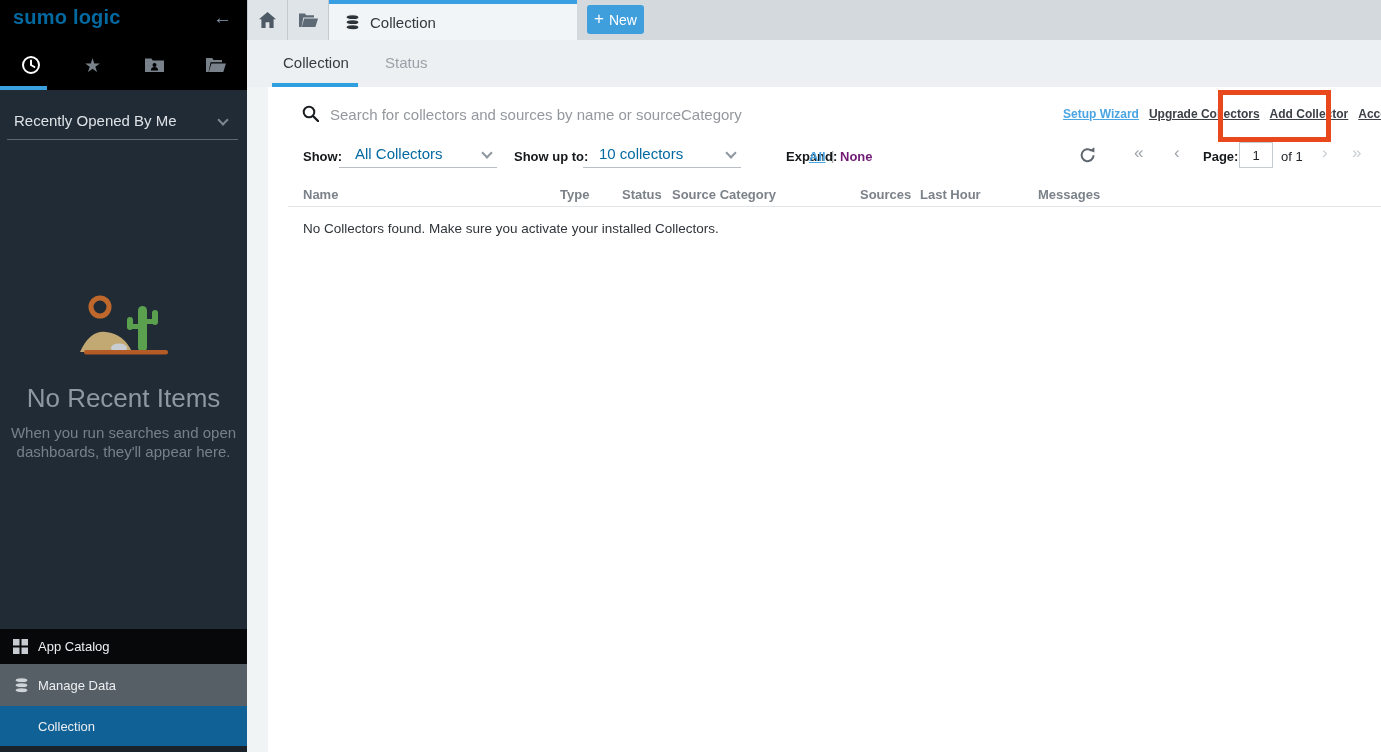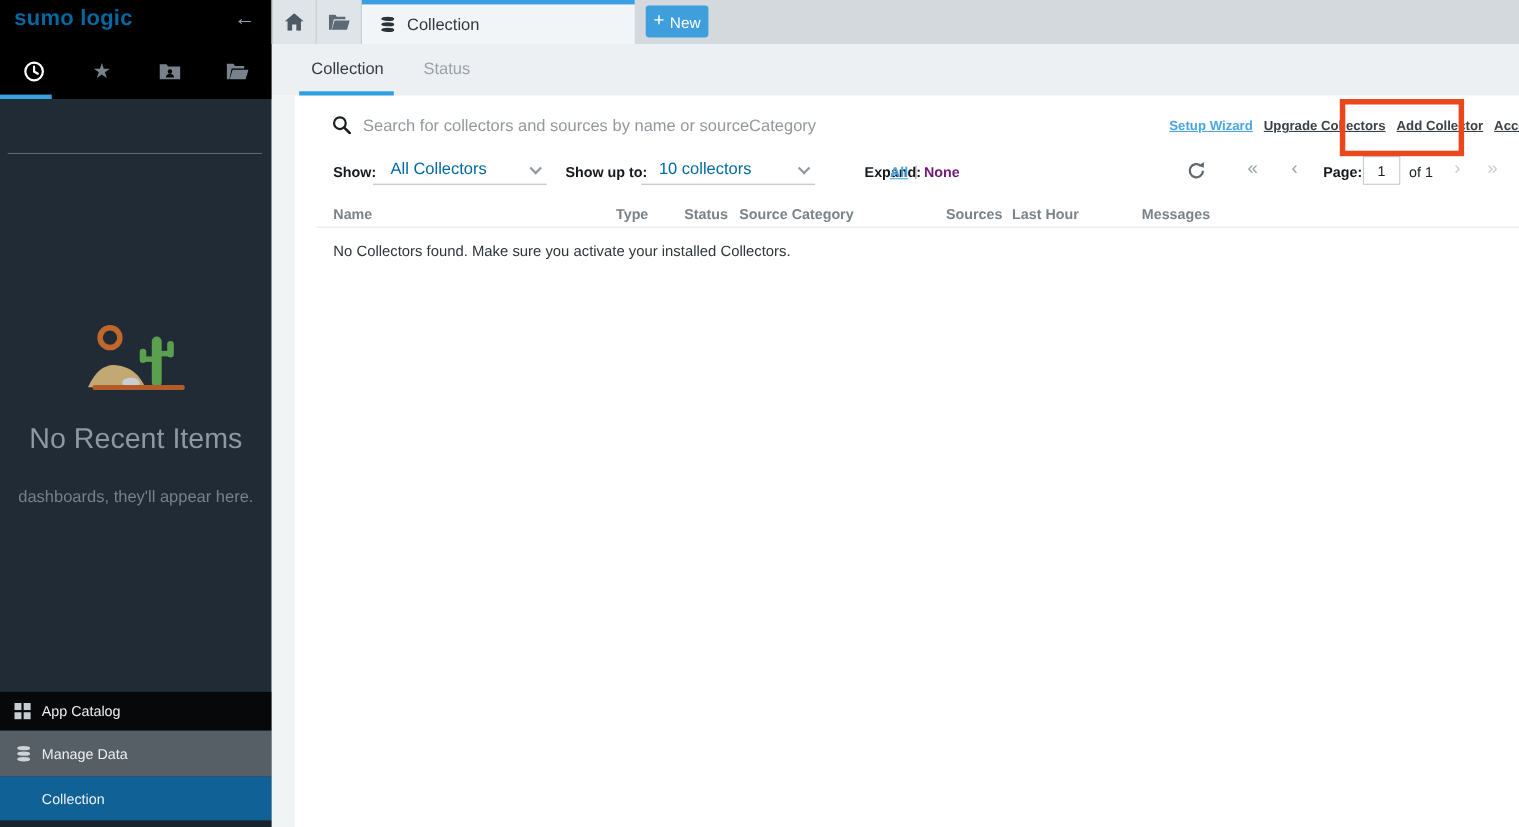--- a/index.html
+++ b/index.html
@@ -115,35 +115,40 @@
       </div>
       <div class="sb-icon-cell">
         <svg width="20" height="16" viewBox="0 0 20 16">
           <path d="M0 1h6.2l1.4 1.9H16v2.3H4.6L2.6 15H0z" fill="#79828b"></path>
           <path d="M5.4 6.4H20L17.3 15H2.8z" fill="#79828b"></path>
         </svg>
       </div>
     </div>
     <div id="sb-active-bar" class="abs"></div>
 
+    <div id="sb-dropdown" class="abs">
+      <span>Recently Opened By Me</span>
+      <span id="sb-dd-chev" class="chev"></span>
+    </div>
     <div id="sb-dropdown-underline" class="abs"></div>
 
     <svg class="abs" style="left:72px; top:290px;" width="110" height="70" viewBox="0 0 110 70">
       <circle cx="28" cy="17" r="9" fill="none" stroke="#c0682c" stroke-width="5"></circle>
       <rect x="66" y="16" width="9" height="46" rx="4.5" fill="#5aa04e"></rect>
       <rect x="55" y="27" width="6" height="13" rx="3" fill="#5aa04e"></rect>
       <rect x="57" y="34" width="11" height="5" fill="#5aa04e"></rect>
       <rect x="80" y="20" width="6" height="15" rx="3" fill="#5aa04e"></rect>
       <rect x="73" y="29" width="10" height="5" fill="#5aa04e"></rect>
       <path d="M8 62 Q18 40 34 42 Q52 44 60 62 Z" fill="#c2a873"></path>
       <ellipse cx="47" cy="58" rx="8" ry="4.5" fill="#c7cdd2"></ellipse>
       <rect x="12" y="60" width="84" height="4.5" rx="2" fill="#b45b28"></rect>
     </svg>
 
     <div id="empty-title" class="abs">No Recent Items</div>
+    <div id="cap1" class="empty-caption abs">When you run searches and open</div>
     <div id="cap2" class="empty-caption abs">dashboards, they'll appear here.</div>
 
     <div id="menu-manage" class="sb-menu-row abs">
       <svg class="sb-menu-icon" width="17" height="17" viewBox="0 0 17 17">
         <ellipse cx="8.5" cy="3.2" rx="6.5" ry="2.6" fill="#ced3d7" stroke="#565e66" stroke-width="1.2"></ellipse>
         <ellipse cx="8.5" cy="8.2" rx="6.5" ry="2.6" fill="#ced3d7" stroke="#565e66" stroke-width="1.2"></ellipse>
         <ellipse cx="8.5" cy="13.2" rx="6.5" ry="2.6" fill="#ced3d7" stroke="#565e66" stroke-width="1.2"></ellipse>
       </svg>
       <span class="sb-menu-label">Manage Data</span>
     </div>

